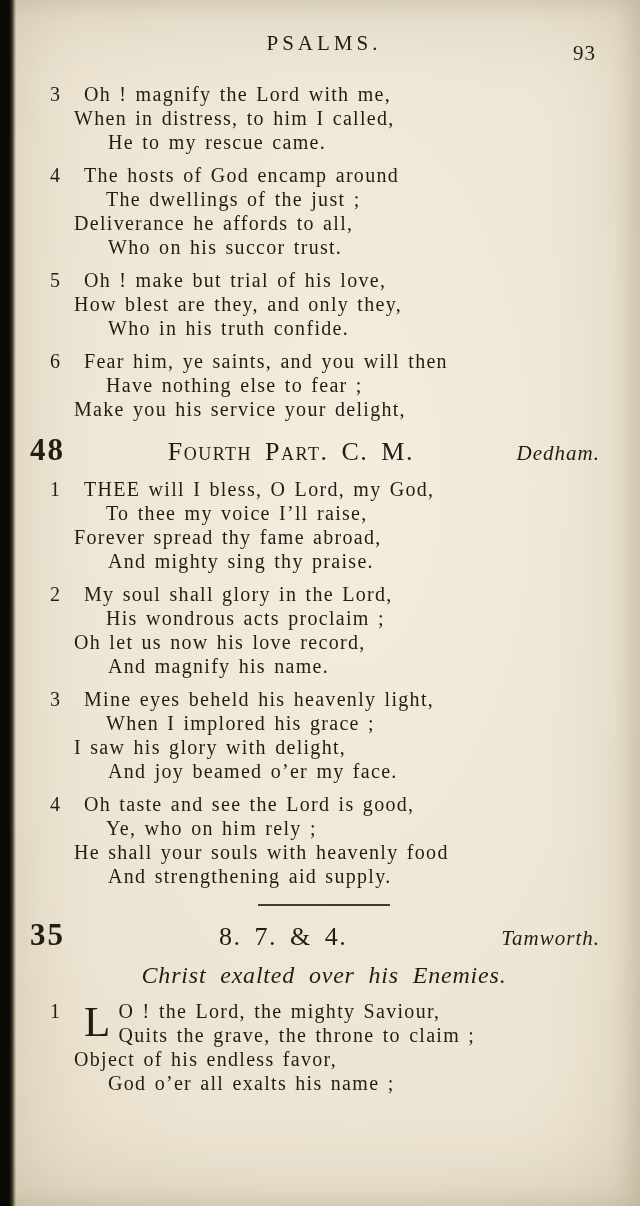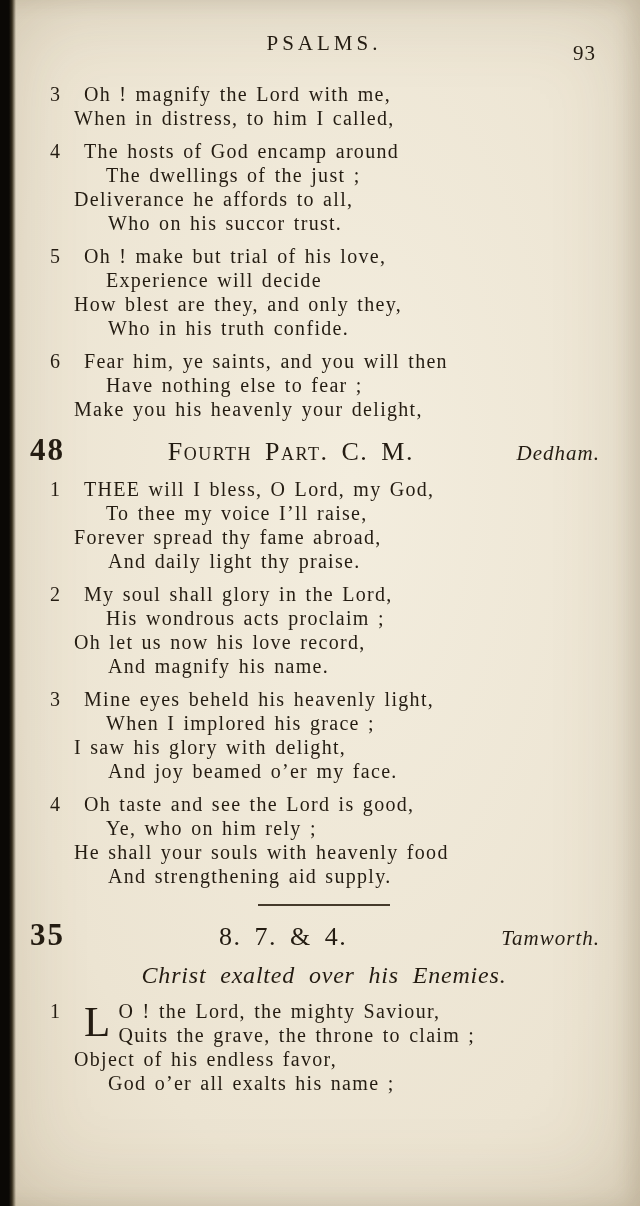--- a/index.html
+++ b/index.html
@@ -53,57 +53,57 @@
 
     <div class="page-head">
       <span>PSALMS.</span>
       <span class="head-page">93</span>
     </div>
 
     <div class="verse">
       <span class="vnum">3</span>
       <div class="i1">Oh ! magnify the Lord with me,</div>
       <div class="i3">When in distress, to him I called,</div>
+      <div class="i4">He to my rescue came.</div>
     </div>
 
     <div class="verse">
       <span class="vnum">4</span>
       <div class="i1">The hosts of God encamp around</div>
       <div class="i2">The dwellings of the just ;</div>
       <div class="i3">Deliverance he affords to all,</div>
       <div class="i4">Who on his succor trust.</div>
     </div>
 
     <div class="verse">
       <span class="vnum">5</span>
       <div class="i1">Oh ! make but trial of his love,</div>
-      <div class="i2">Experience will decide</div>
       <div class="i3">How blest are they, and only they,</div>
       <div class="i4">Who in his truth confide.</div>
     </div>
 
     <div class="verse">
       <span class="vnum">6</span>
       <div class="i1">Fear him, ye saints, and you will then</div>
       <div class="i2">Have nothing else to fear ;</div>
-      <div class="i3">Make you his heavenly your delight,</div>
+      <div class="i3">Make you his service your delight,</div>
     </div>
 
     <div class="hymn-head">
       <span class="hymn-num">48</span>
       <span class="hymn-center">Fourth Part.  C. M.</span>
       <span class="hymn-tune">Dedham.</span>
     </div>
 
     <div class="verse">
       <span class="vnum">1</span>
       <div class="i1">THEE will I bless, O Lord, my God,</div>
       <div class="i2">To thee my voice I’ll raise,</div>
       <div class="i3">Forever spread thy fame abroad,</div>
-      <div class="i4">And daily light thy praise.</div>
+      <div class="i4">And mighty sing thy praise.</div>
     </div>
 
     <div class="verse">
       <span class="vnum">2</span>
       <div class="i1">My soul shall glory in the Lord,</div>
       <div class="i2">His wondrous acts proclaim ;</div>
       <div class="i3">Oh let us now his love record,</div>
       <div class="i4">And magnify his name.</div>
     </div>
 

